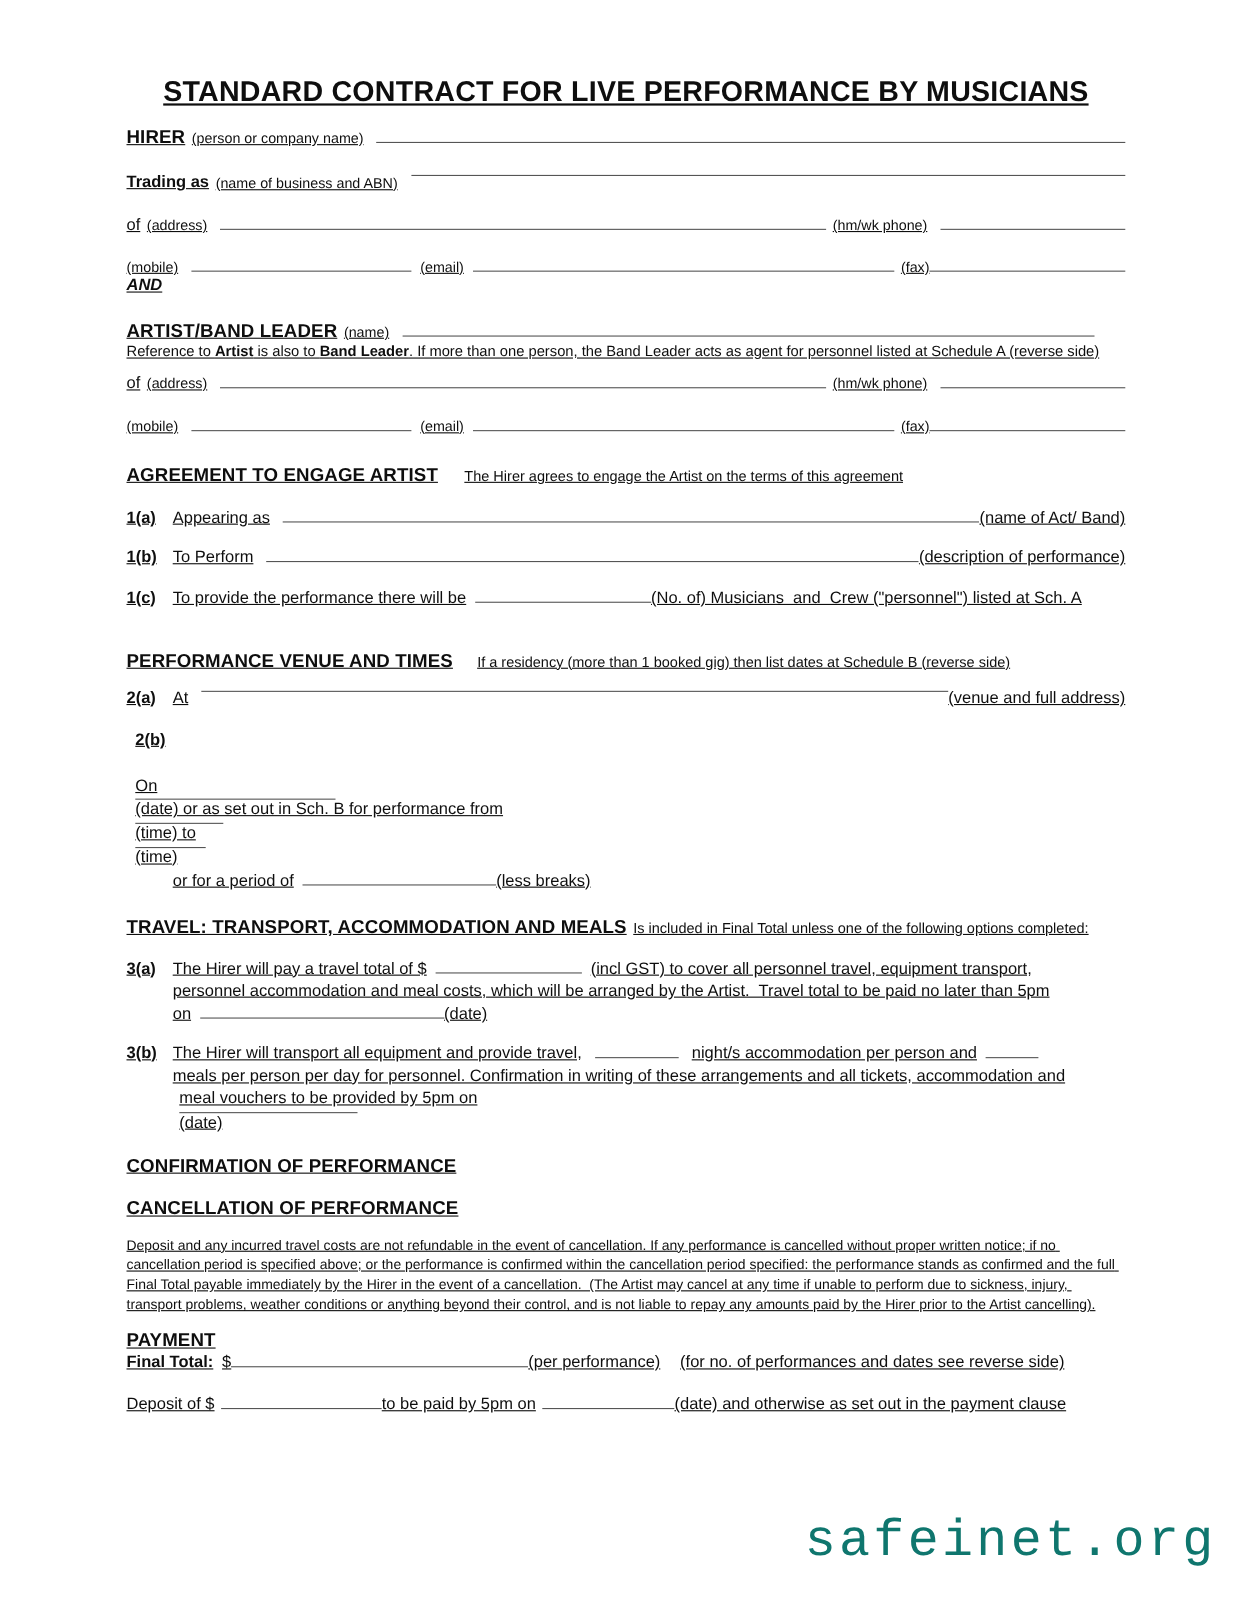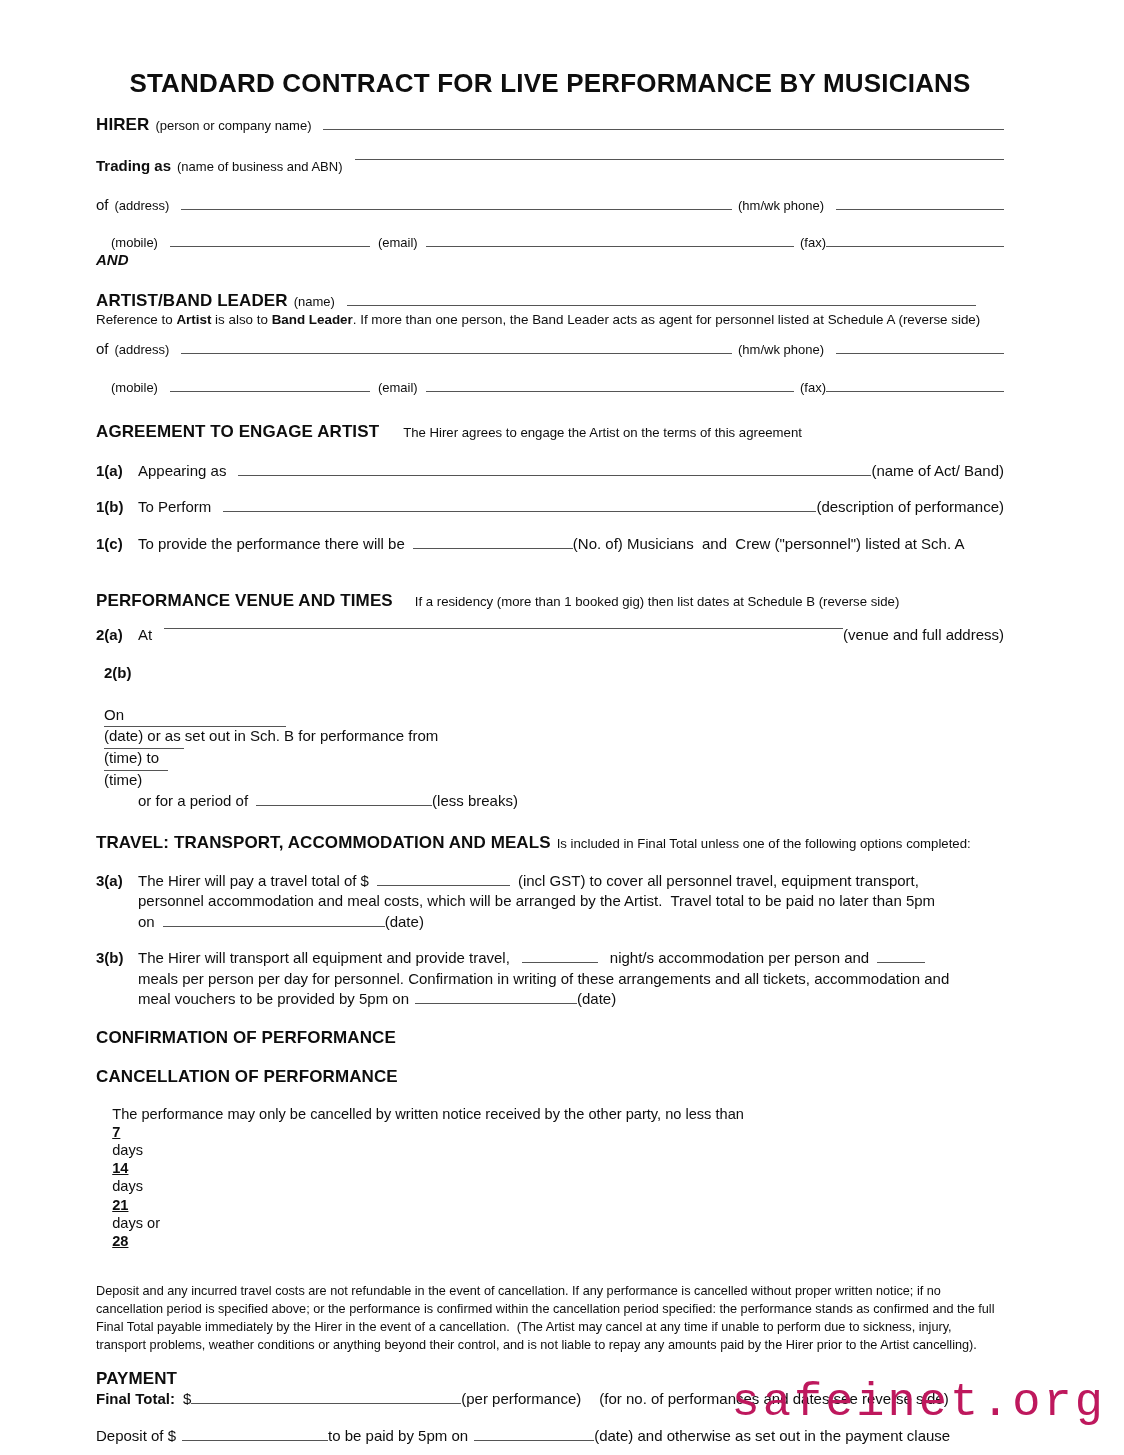--- a/index.html
+++ b/index.html
@@ -2,45 +2,45 @@
 <html><head>
 <meta charset="utf-8">
 <style>
   * { margin:0; padding:0; box-sizing:border-box; }
   html,body { background:#ffffff; }
   body {
     width:1124px; height:1455px; position:relative; overflow:hidden;
     font-family:"Liberation Sans", sans-serif; color:#0e0e0e;
     -webkit-font-smoothing:antialiased;
   }
-  .doc { position:absolute; left:96px; top:68px; width:908px; }
+  .doc { position:absolute; left:115px; top:68px; width:908px;text-decoration:underline; }
 
   .title { text-align:center; font-size:26px; font-weight:bold; letter-spacing:.2px; }
 
   .row { display:flex; align-items:baseline; line-height:1.25; font-size:15px; }
   .row > span { white-space:pre-wrap; }
   .nw { white-space:nowrap; }
 
   .b  { font-weight:bold; }
   .bi { font-weight:bold; font-style:italic; }
   .h  { font-weight:bold; font-size:17px; letter-spacing:.1px; }
-  .n  { font-size:13px;margin-left:15px; }      
+  .n  { font-size:13px; }      
   .hn { font-size:13.2px; }    
   .num { flex:0 0 42px; font-weight:bold; }
 
   .bl { display:inline-block; border-bottom:1.4px solid #555; height:3px; align-self:baseline; }
   .fl { flex:1 1 auto; }
 
   .p  { font-size:14.6px; line-height:1.24; white-space:pre-wrap; }
   .fine { font-size:12.7px; line-height:1.43; white-space:pre-wrap; }
   .du { font-weight:bold; text-decoration:underline; }
   .wm {
     position:absolute; right:18px; bottom:26px;
     font-family:"Liberation Mono","DejaVu Sans Mono",monospace;
-    font-size:47px; letter-spacing:3px; color:#be185d;
+    font-size:47px; letter-spacing:3px; color:#0f766e;
   }
   .gap8 { margin-left:8px; } .gap6 { margin-left:6px; } .gap12 { margin-left:12px; }
 </style>
 </head>
 <body>
 
 <div class="doc">
 
   <div class="title">STANDARD CONTRACT FOR LIVE PERFORMANCE BY MUSICIANS</div>
 
@@ -187,41 +187,31 @@
     <div style="flex:1;">
       <div class="row">
         <span>The Hirer will transport all equipment and provide travel,</span>
         <span class="bl gap12" style="width:76px;"></span>
         <span class="gap12">night/s accommodation per person and</span>
         <span class="bl gap8" style="width:48px;"></span>
       </div>
       <div class="row" style="margin-top:2px;">
         <span>meals per person per day for personnel. Confirmation in writing of these arrangements and all tickets, accommodation and</span>
       </div>
-      <div class="row" style="margin-top:2px;">
+      <div class="row" style="margin-top:2px;flex-direction:column;">
         <span>meal vouchers to be provided by 5pm on</span>
         <span class="bl gap6" style="width:162px;"></span>
         <span>(date)</span>
       </div>
     </div>
   </div>
 
   <div class="h" style="margin-top:19px;">CONFIRMATION OF PERFORMANCE</div>
 
   <div class="h" style="margin-top:19px;">CANCELLATION OF PERFORMANCE</div>
-  <p class="p">
-    <span>The performance may only be cancelled by written notice received by the other party, no less than</span>
-    <span class="du">7</span>
-    <span>days</span>
-    <span class="du">14</span>
-    <span>days</span>
-    <span class="du">21</span>
-    <span>days or</span>
-    <span class="du">28</span>
-  </p>
 
   <p class="fine" style="margin-top:14px;">Deposit and any incurred travel costs are not refundable in the event of cancellation. If any performance is cancelled without proper written notice; if no cancellation period is specified above; or the performance is confirmed within the cancellation period specified: the performance stands as confirmed and the full Final Total payable immediately by the Hirer in the event of a cancellation.  (The Artist may cancel at any time if unable to perform due to sickness, injury, transport problems, weather conditions or anything beyond their control, and is not liable to repay any amounts paid by the Hirer prior to the Artist cancelling).</p>
 
   <div class="h" style="margin-top:14px;">PAYMENT</div>
   <div class="row" style="margin-top:1px;">
     <span class="b">Final Total:</span>
     <span class="gap8">$</span>
     <span class="bl" style="width:270px;"></span>
     <span>(per performance)</span>
     <span style="margin-left:18px;">(for no. of performances and dates see reverse side)</span>

